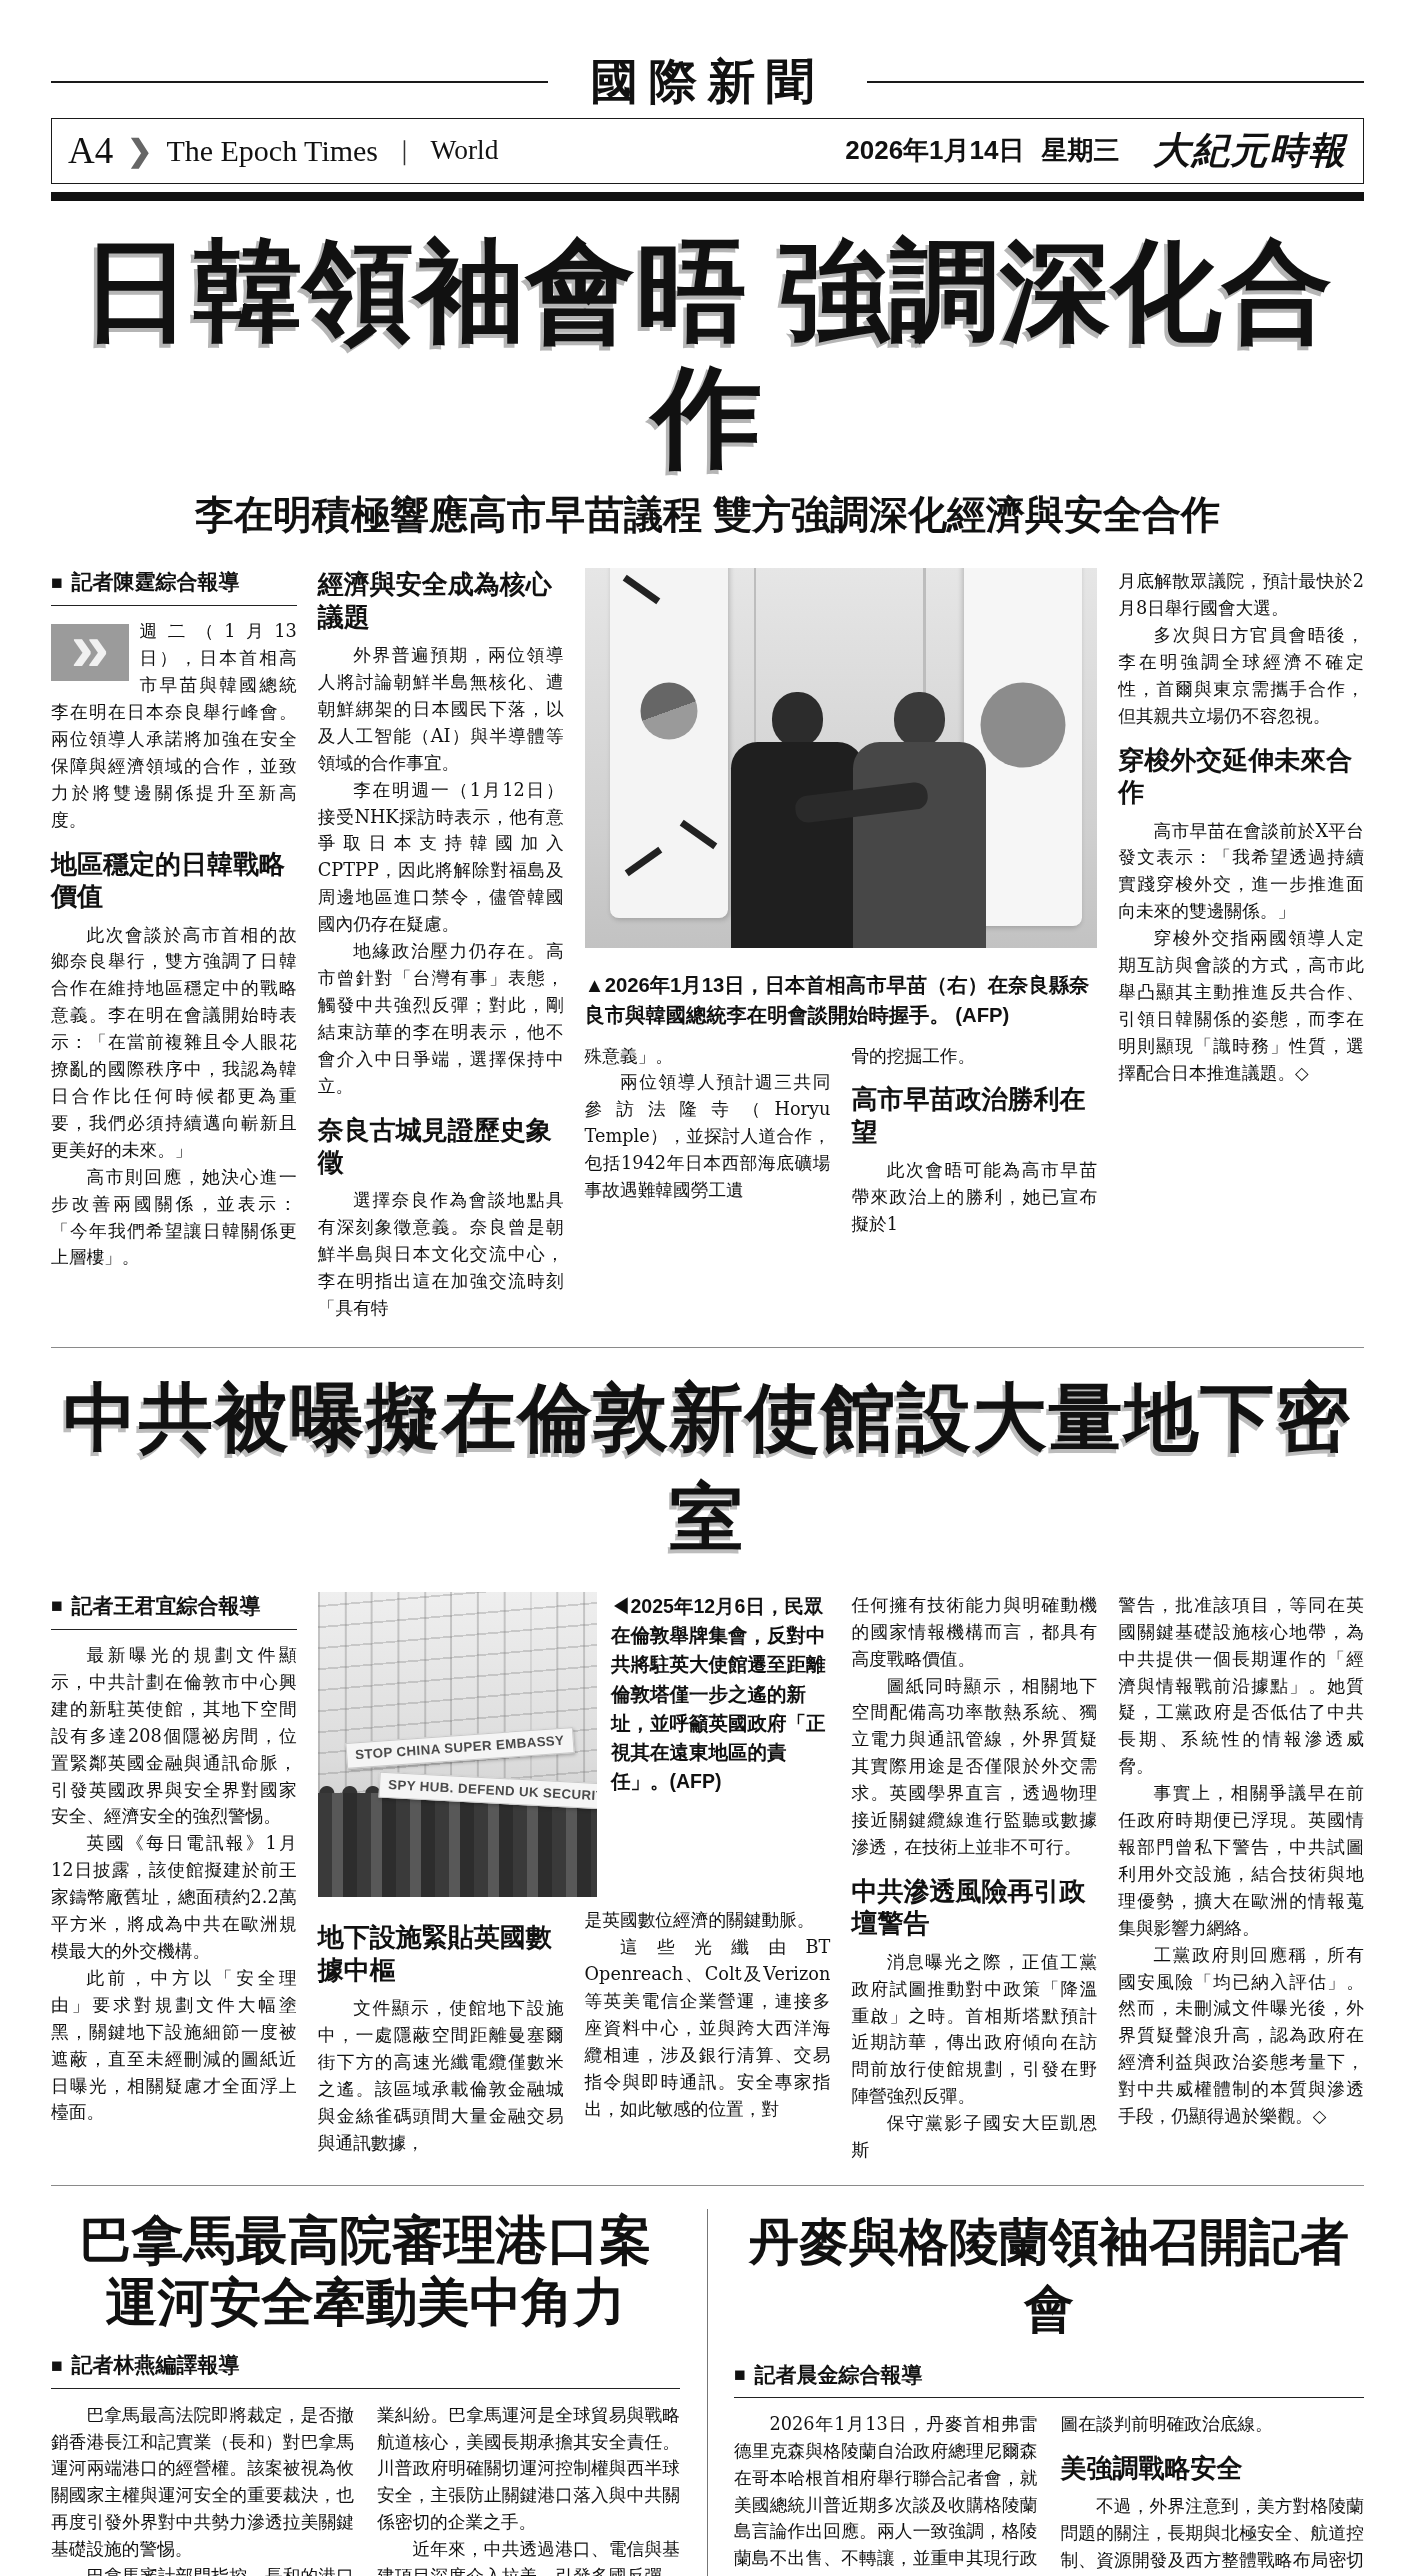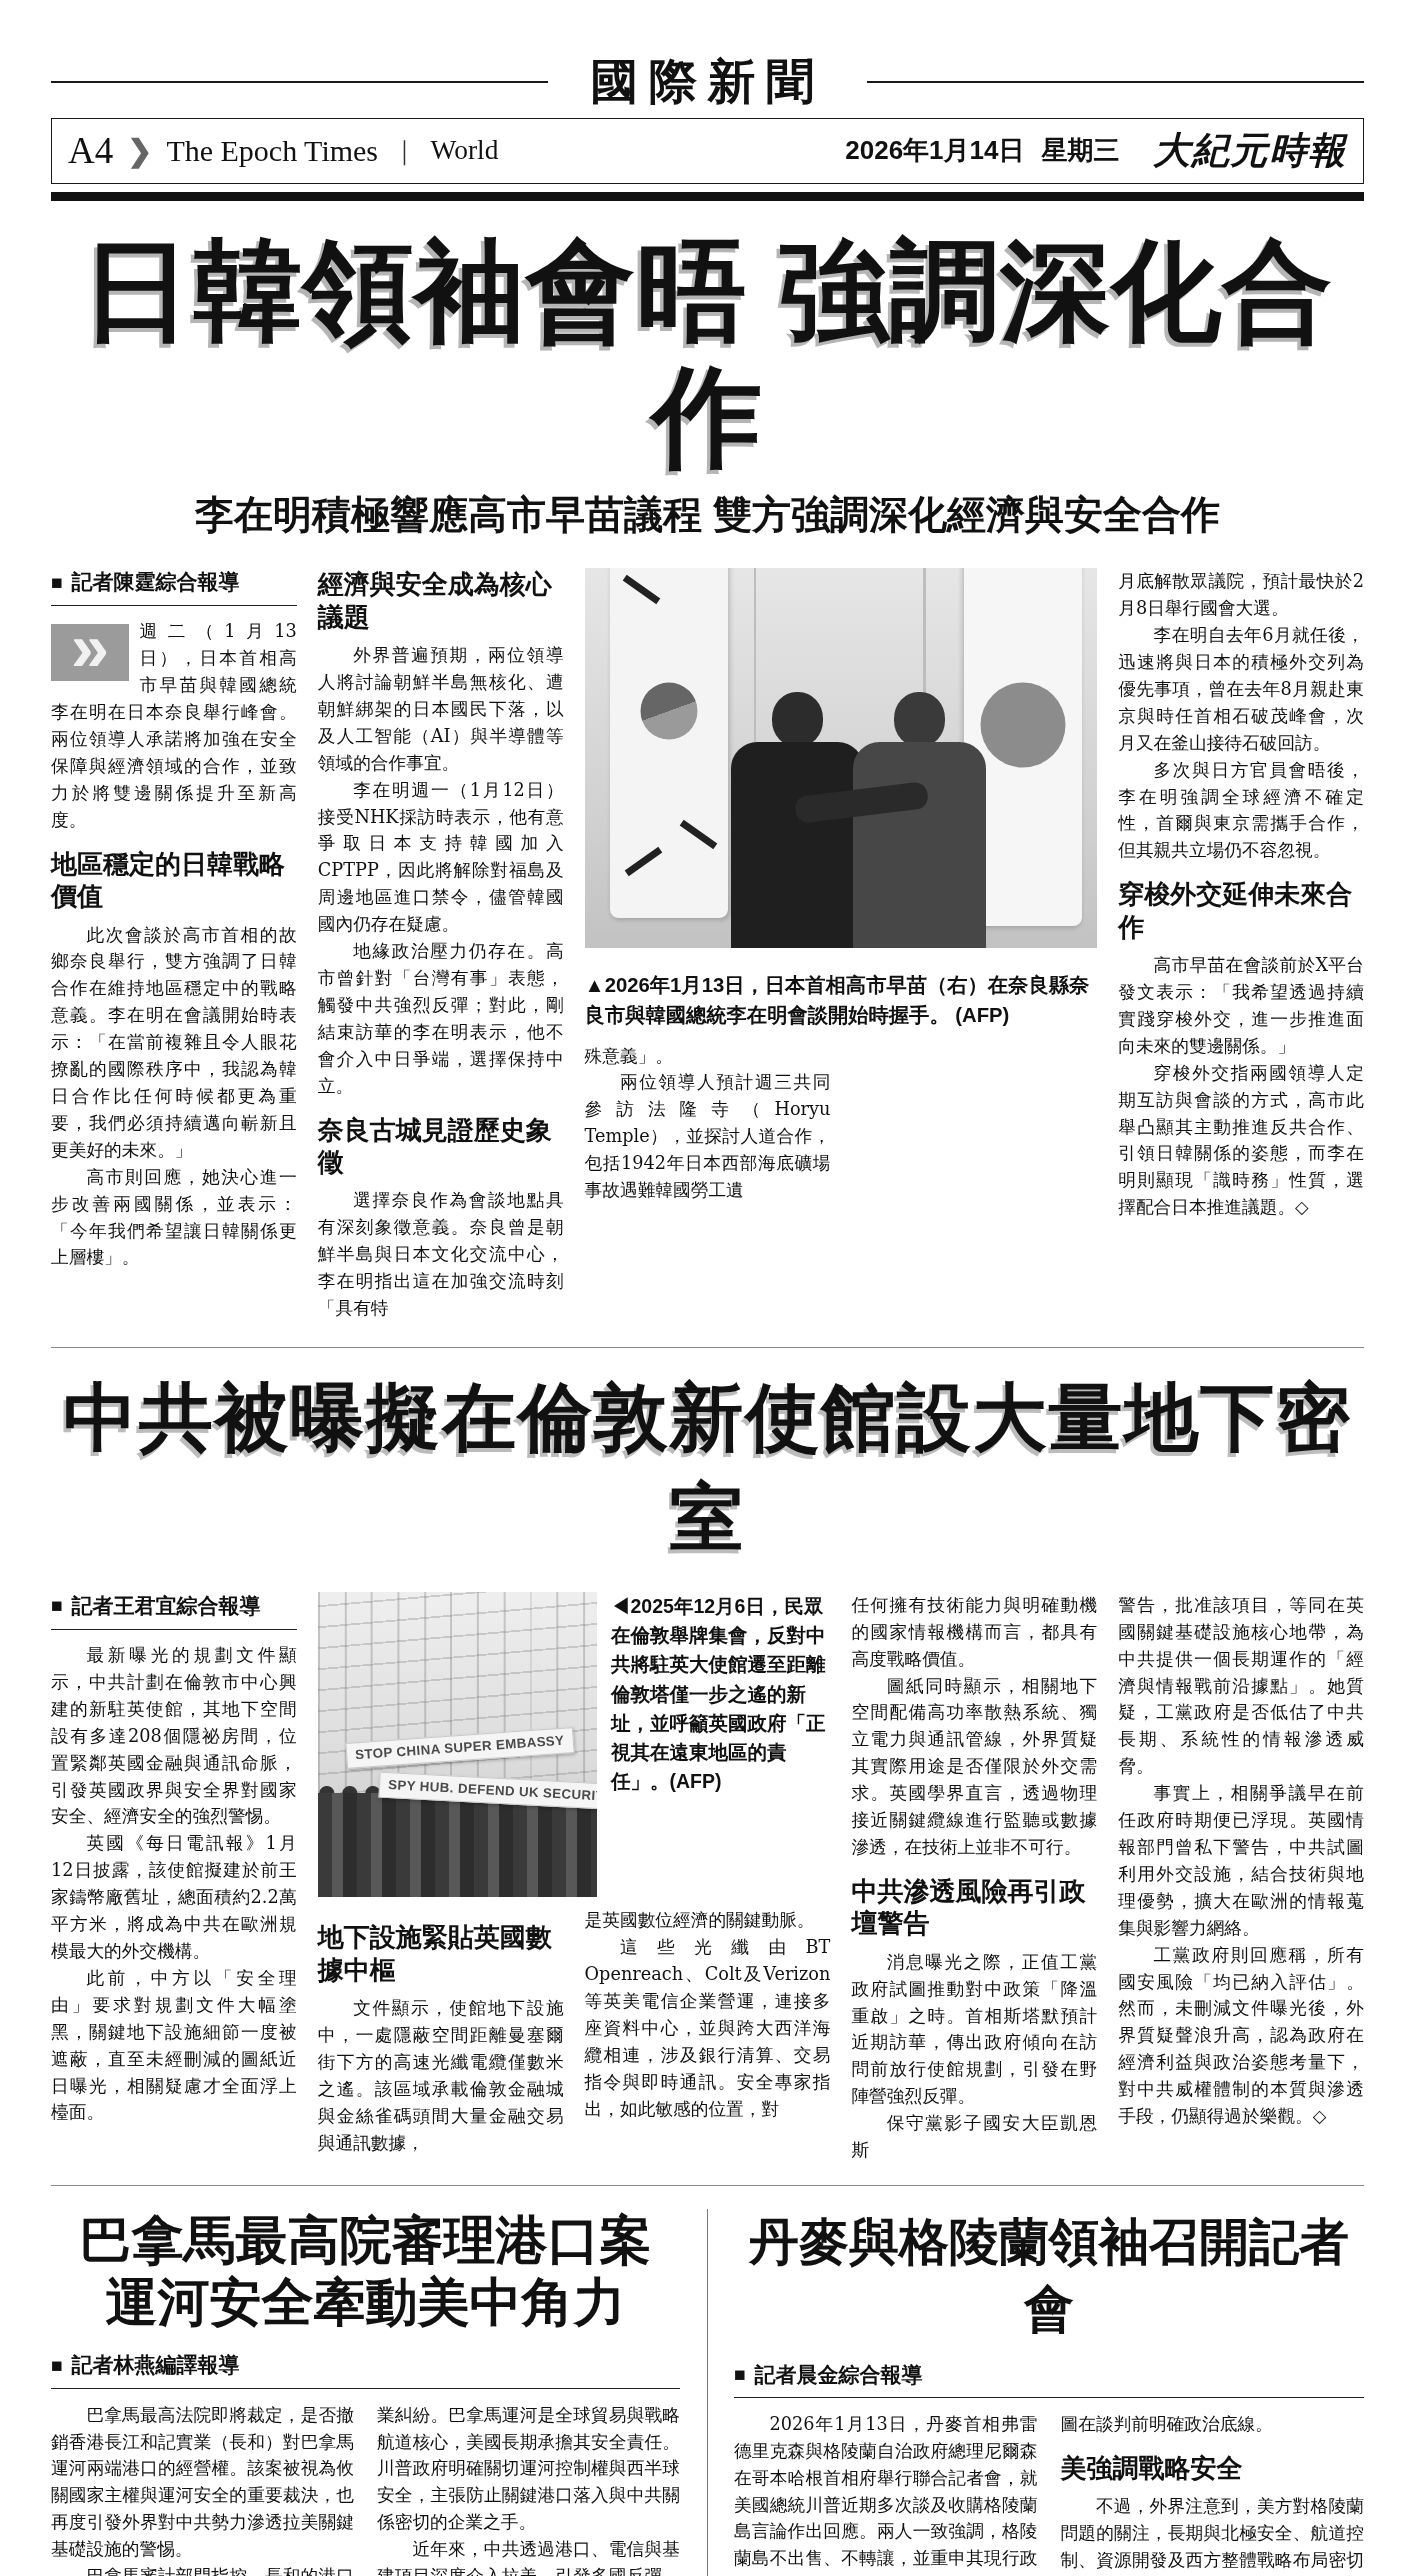--- a/index.html
+++ b/index.html
@@ -174,26 +174,30 @@
               <div class="body"></div>
           </div>
           <div class="handshake"></div>
         </div>
         <div class="caption">▲2026年1月13日，日本首相高市早苗（右）在奈良縣奈良市與韓國總統李在明會談開始時握手。 (AFP)</div>
         <div class="under">
           <div>
             <p style="text-indent:0">殊意義」。</p>
             <p>兩位領導人預計週三共同參訪法隆寺（Horyu Temple），並探討人道合作，包括1942年日本西部海底礦場事故遇難韓國勞工遺</p>
           </div>
+          <div>
+            <p style="text-indent:0">骨的挖掘工作。</p>
+            <h3 class="sechead">高市早苗政治勝利在望</h3>
+            <p>此次會晤可能為高市早苗帶來政治上的勝利，她已宣布擬於1</p>
+          </div>
         </div>
       </div>
 
       <div class="col">
         <p style="text-indent:0">月底解散眾議院，預計最快於2月8日舉行國會大選。</p>
-        <p>李在明自去年6月就任後，迅速將與日本的積極外交列為優先事項，曾在去年8月親赴東京與時任首相石破茂峰會，次月又在釜山接待石破回訪。</p>
         <p>多次與日方官員會晤後，李在明強調全球經濟不確定性，首爾與東京需攜手合作，但其親共立場仍不容忽視。</p>
         <h3 class="sechead">穿梭外交延伸未來合作</h3>
         <p>高市早苗在會談前於X平台發文表示：「我希望透過持續實踐穿梭外交，進一步推進面向未來的雙邊關係。」</p>
         <p>穿梭外交指兩國領導人定期互訪與會談的方式，高市此舉凸顯其主動推進反共合作、引領日韓關係的姿態，而李在明則顯現「識時務」性質，選擇配合日本推進議題。◇</p>
       </div>
     </div>
   </div>
 
   <div class="endsep"></div>
 

